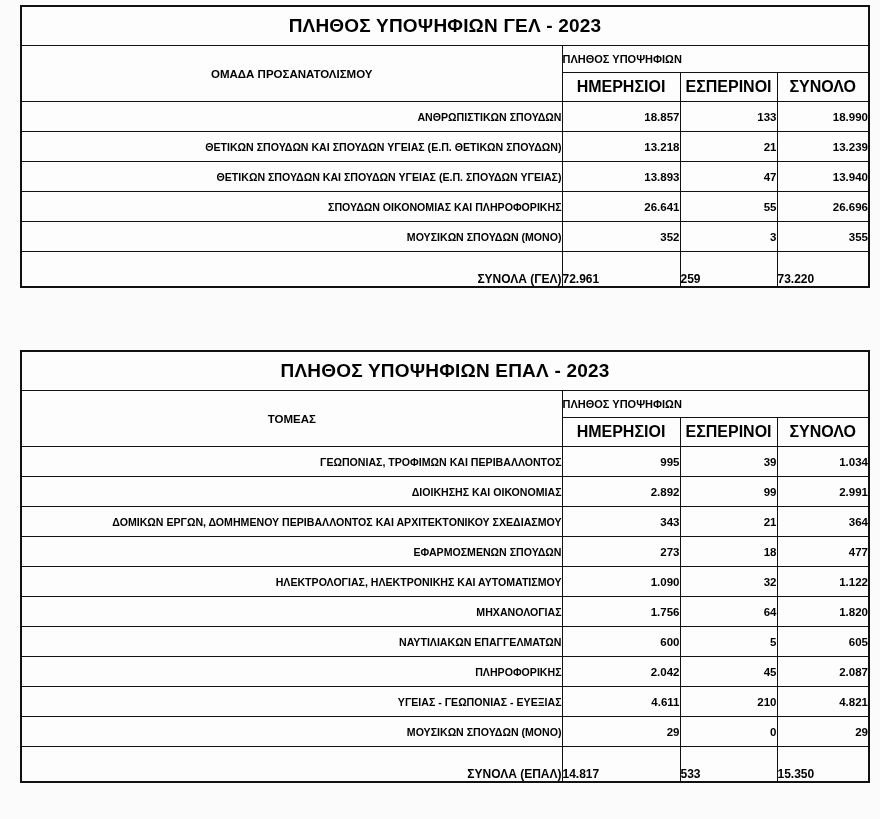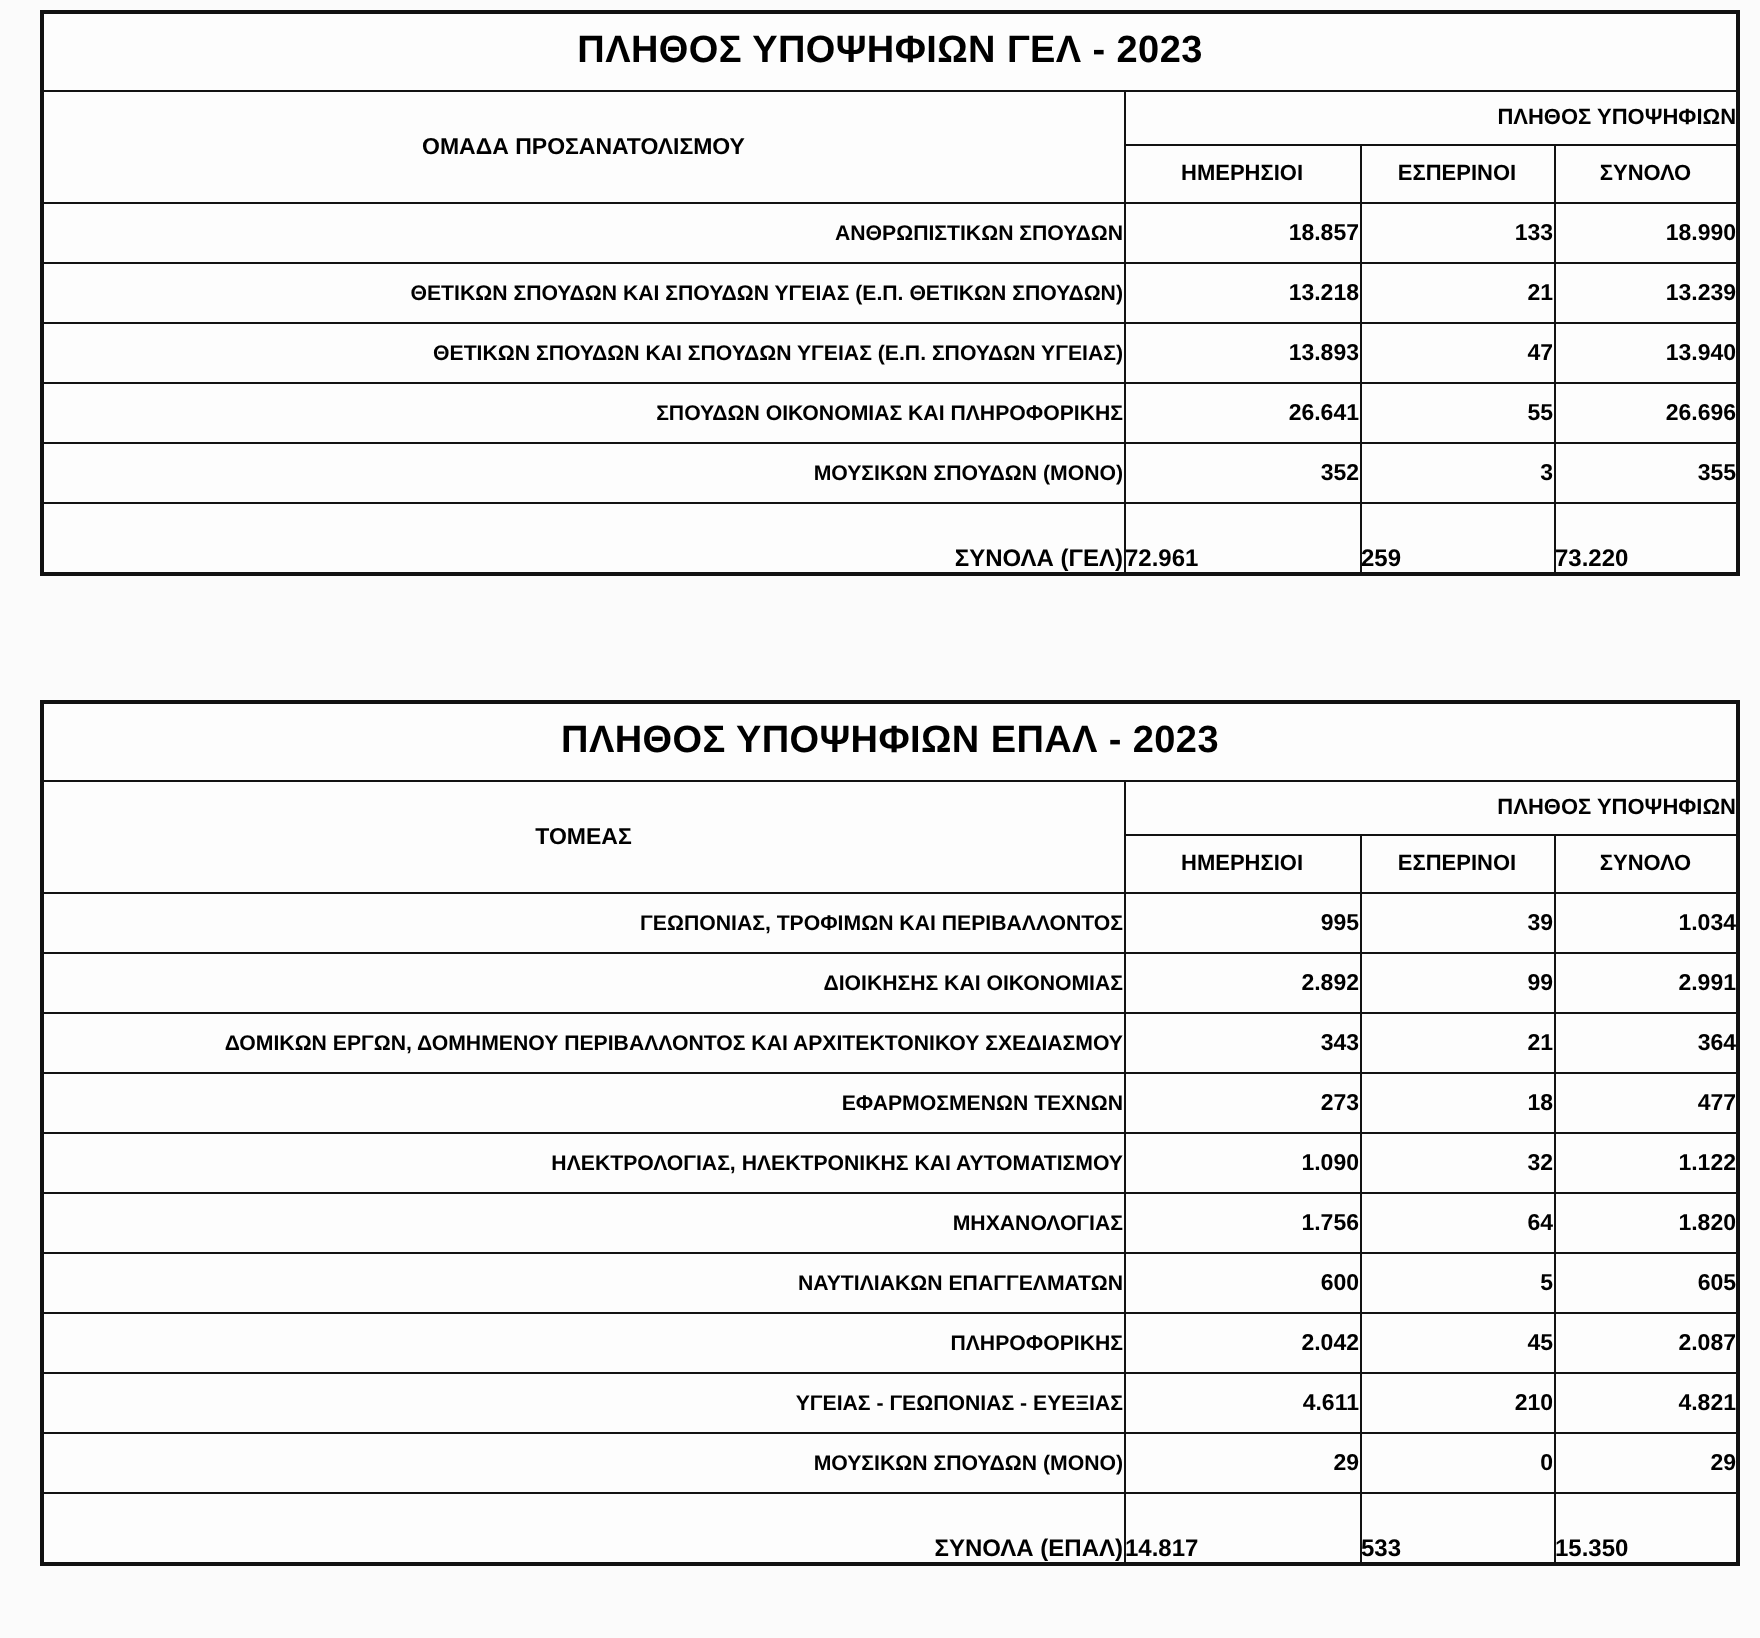--- a/index.html
+++ b/index.html
@@ -51,28 +51,28 @@
     letter-spacing: 0.2px;
     vertical-align: middle;
   }
   .cat-head {
     text-align: center;
     font-size: 11.5px;
     vertical-align: middle;
     height: 55px;
   }
   .group-head {
-    text-align: right;
+    text-align: left;
     font-size: 11px;
     height: 26px;
     vertical-align: middle;
   }
   .sub-head {
     text-align: center;
-    font-size: 11px;
+    font-size: 16px;
     height: 28px;
     vertical-align: middle;
     margin-left: 23px;
   }
   .row-label {
     text-align: right;
     padding-left: 4px;
     font-size: 10.6px;
     height: 29px;
     vertical-align: middle;
@@ -207,21 +207,21 @@
           <td class="row-num">99</td>
           <td class="row-num">2.991</td>
         </tr>
         <tr>
           <td class="row-label">ΔΟΜΙΚΩΝ ΕΡΓΩΝ, ΔΟΜΗΜΕΝΟΥ ΠΕΡΙΒΑΛΛΟΝΤΟΣ ΚΑΙ ΑΡΧΙΤΕΚΤΟΝΙΚΟΥ ΣΧΕΔΙΑΣΜΟΥ</td>
           <td class="row-num">343</td>
           <td class="row-num">21</td>
           <td class="row-num">364</td>
         </tr>
         <tr>
-          <td class="row-label">ΕΦΑΡΜΟΣΜΕΝΩΝ ΤΕΧΝΩΝ</td>
+          <td class="row-label">ΕΦΑΡΜΟΣΜΕΝΩΝ ΣΠΟΥΔΩΝ</td>
           <td class="row-num">273</td>
           <td class="row-num">18</td>
           <td class="row-num">477</td>
         </tr>
         <tr>
           <td class="row-label">ΗΛΕΚΤΡΟΛΟΓΙΑΣ, ΗΛΕΚΤΡΟΝΙΚΗΣ ΚΑΙ ΑΥΤΟΜΑΤΙΣΜΟΥ</td>
           <td class="row-num">1.090</td>
           <td class="row-num">32</td>
           <td class="row-num">1.122</td>
         </tr>

